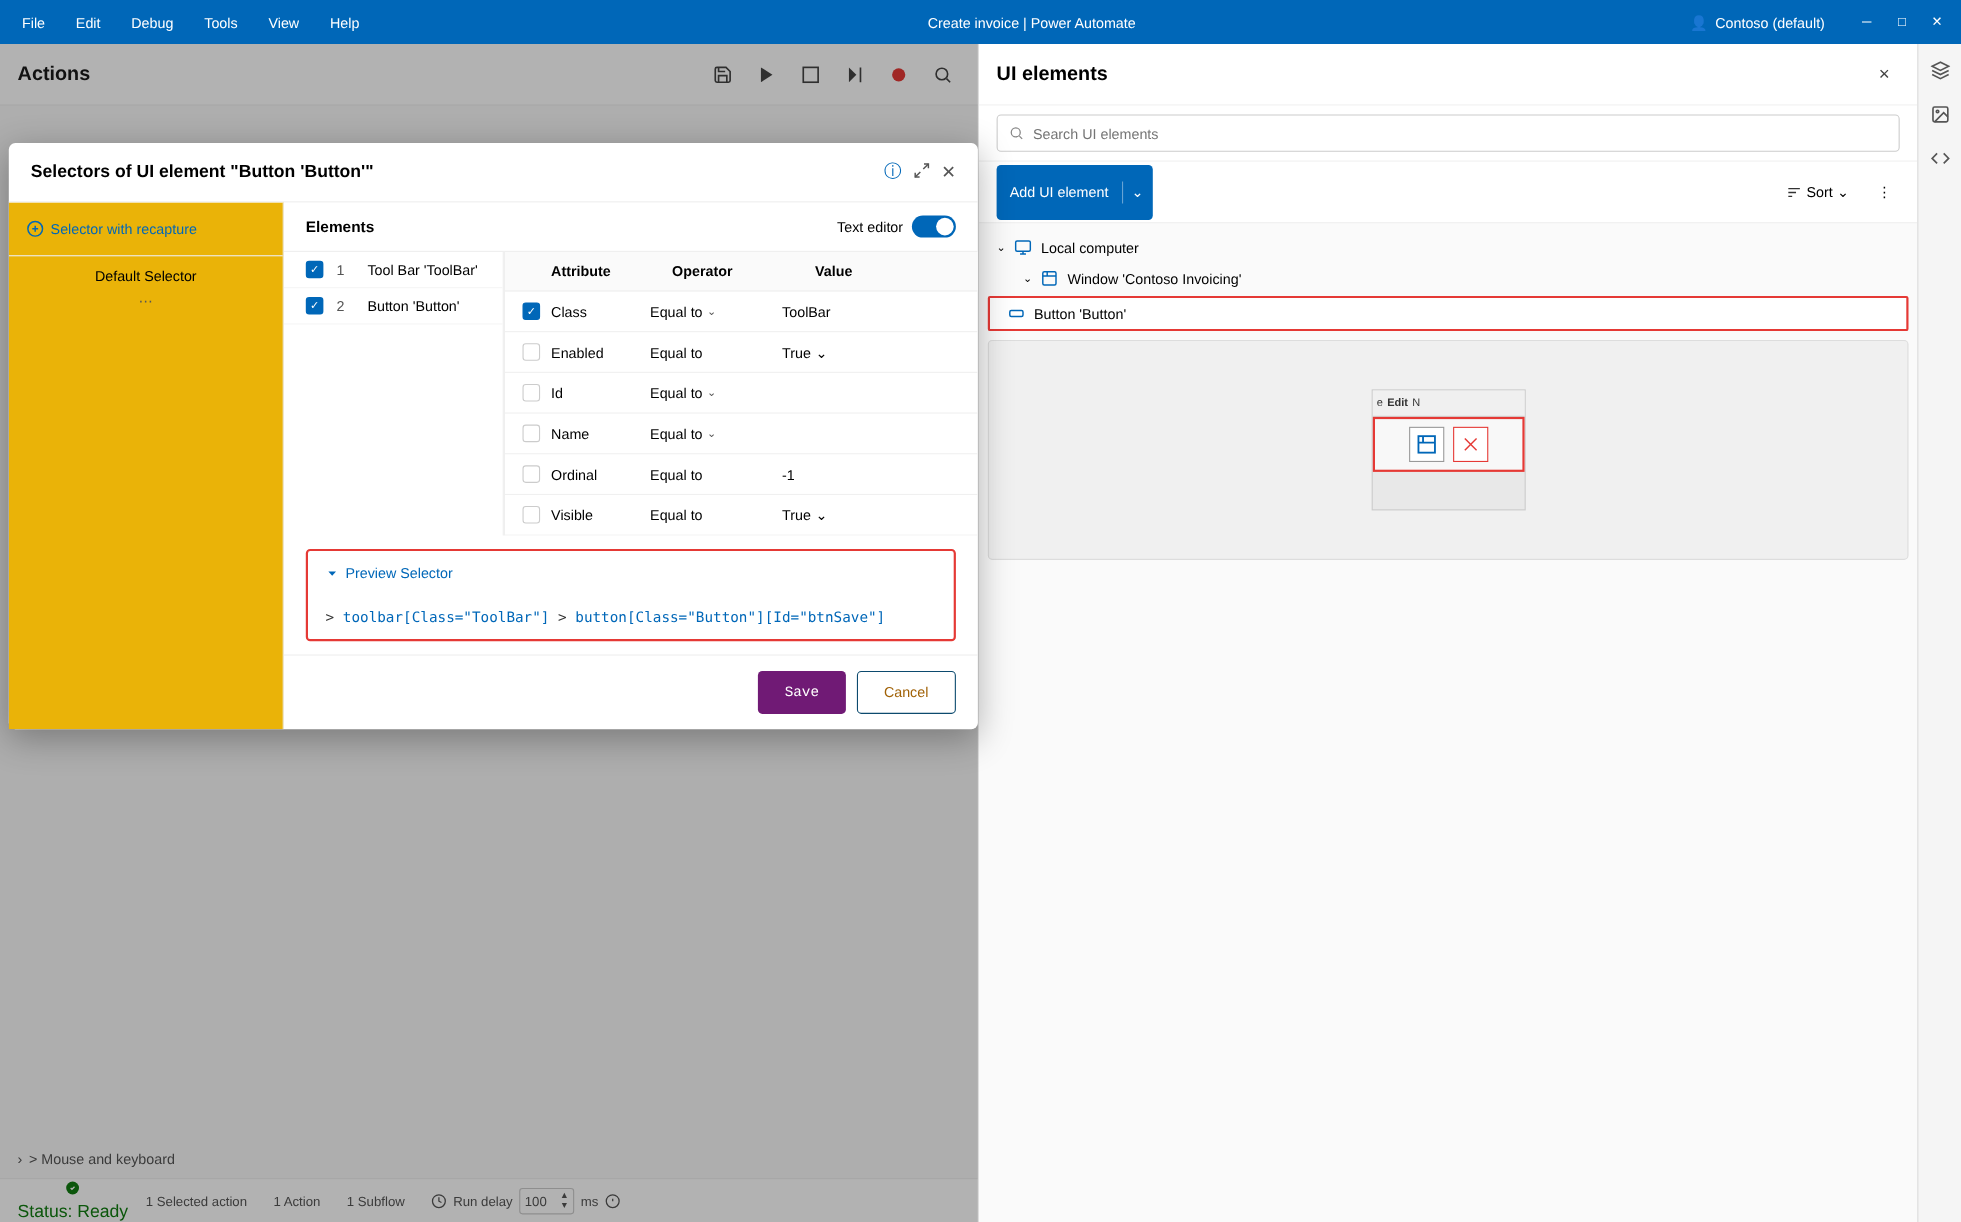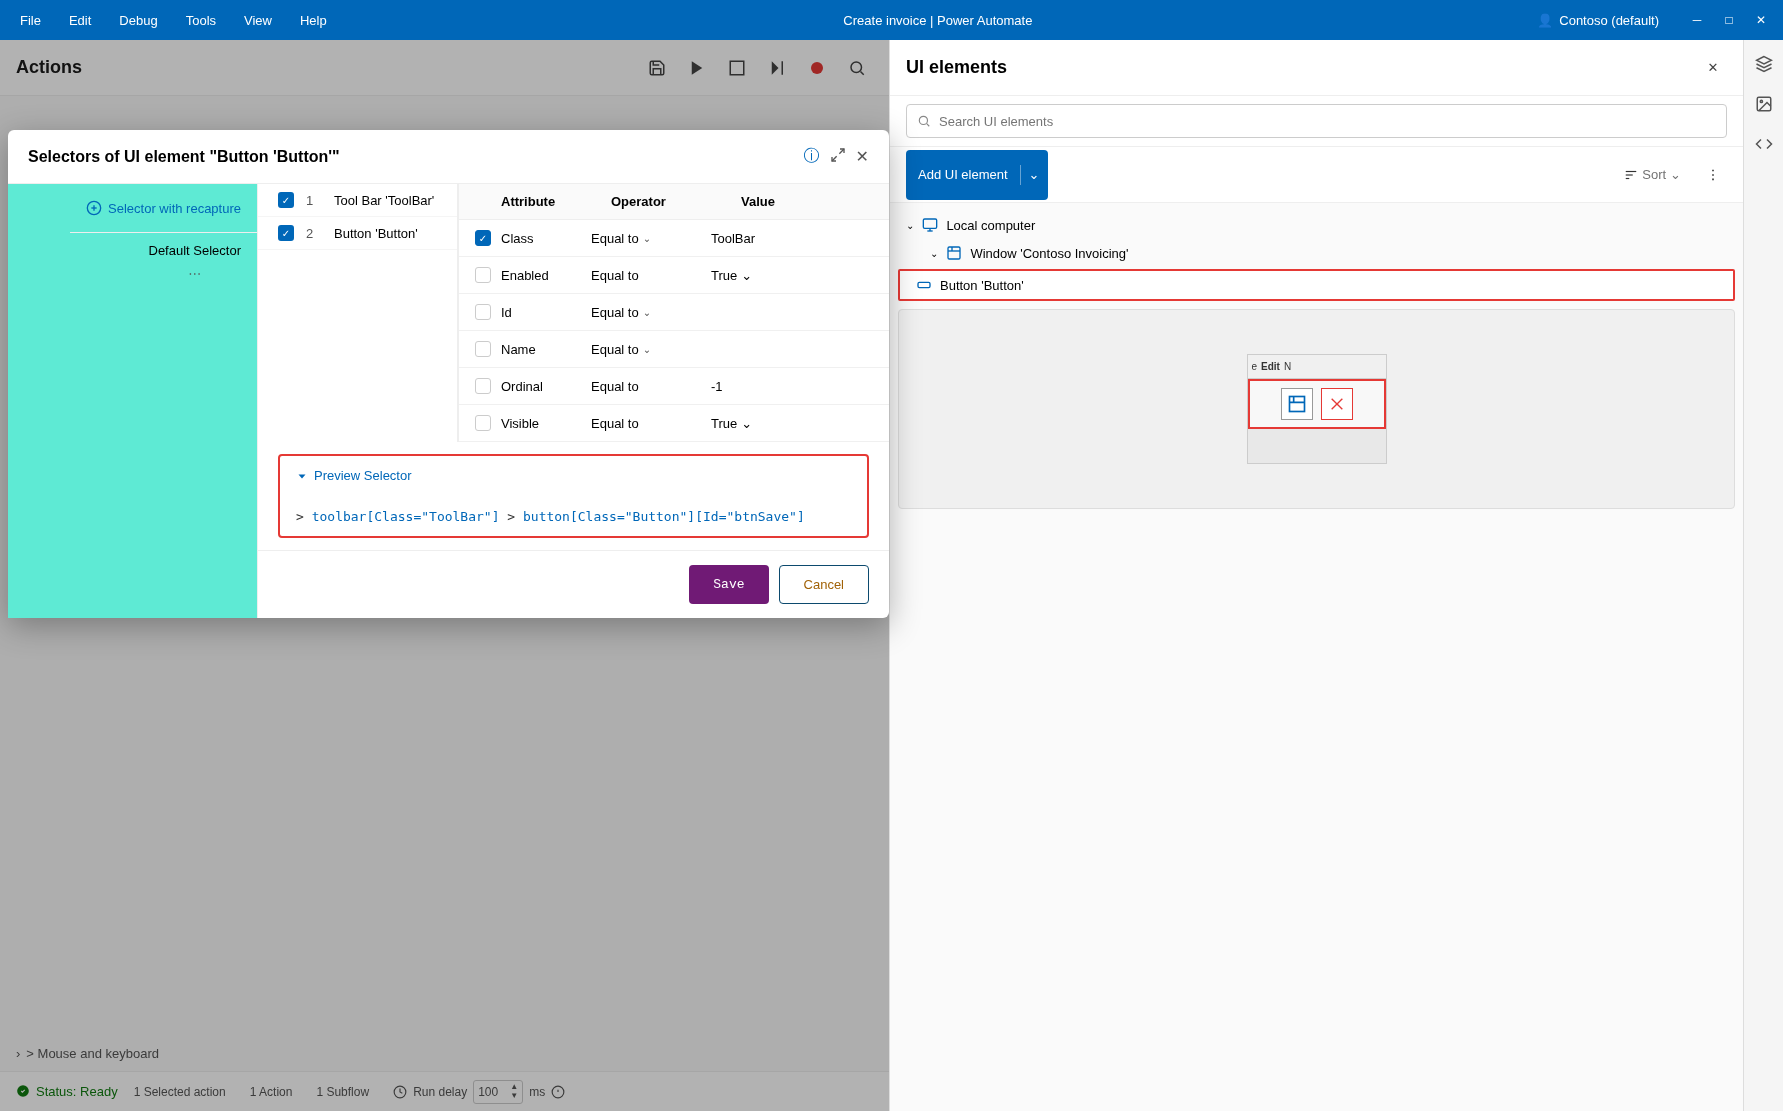--- a/index.html
+++ b/index.html
@@ -28,36 +28,36 @@
 
     
     .left-panel { width: 890px; background: #fafafa; border-right: 1px solid #ddd; display: flex; flex-direction: column; position: relative; }
     .left-panel-header { height: 56px; background: white; border-bottom: 1px solid #eee; display: flex; align-items: center; padding: 0 16px; gap: 16px; }
     .left-panel-title { font-size: 18px; font-weight: 600; color: #1a1a1a; flex: 1; }
     .toolbar-icons { display: flex; gap: 8px; align-items: center; }
     .toolbar-icon { width: 32px; height: 32px; display: flex; align-items: center; justify-content: center; cursor: pointer; border-radius: 4px; color: #444; }
     .search-icon-toolbar { width: 32px; height: 32px; display: flex; align-items: center; justify-content: center; cursor: pointer; color: #444; }
     .left-panel-content { flex: 1; padding: 8px; overflow-y: auto; }
     .left-panel-footer { height: 40px; border-top: 1px solid #eee; background: white; display: flex; align-items: center; padding: 0 16px; gap: 16px; }
-    .status-ready { display: flex; gap: 6px; color: #107c10; font-size: 13px; }
+    .status-ready { display: flex; align-items: center; gap: 6px; color: #107c10; font-size: 16px; flex-direction: column; }
     .footer-info { display: flex; gap: 24px; font-size: 12px; color: #555; align-items: center; }
     .run-delay { display: flex; align-items: center; gap: 6px; font-size: 12px; }
     .run-delay-input { width: 50px; height: 24px; border: 1px solid #ccc; border-radius: 3px; text-align: center; padding: 0 4px; display: flex; align-items: center; justify-content: space-between; }
 
     
     .right-panel { flex: 1; background: #fafafa; display: flex; flex-direction: column; }
     .right-panel-header { height: 56px; background: white; border-bottom: 1px solid #eee; display: flex; align-items: center; padding: 0 16px; gap: 8px; }
     .right-panel-title { font-size: 18px; font-weight: 600; flex: 1; }
     .right-panel-close { width: 28px; height: 28px; display: flex; align-items: center; justify-content: center; cursor: pointer; border-radius: 3px; color: #444; }
     .right-panel-toolbar { height: 56px; border-bottom: 1px solid #eee; background: white; display: flex; align-items: center; padding: 0 16px; gap: 8px; }
     .add-ui-btn { display: flex; align-items: center; background: #0067b8; color: white; border: none; border-radius: 4px; height: 50px; cursor: pointer; }
     .add-ui-btn-main { padding: 0 12px; font-size: 13px; }
     .add-ui-btn-divider { width: 1px; height: 20px; background: rgba(255,255,255,0.4); }
     .add-ui-btn-arrow { padding: 0 8px; }
-    .sort-btn { display: flex; align-items: center; gap: 4px; padding: 6px 10px; border: none; background: none; cursor: pointer; font-size: 13px; color: #737373; border-radius: 4px; }
+    .sort-btn { display: flex; align-items: center; gap: 4px; padding: 6px 10px; border: none; background: none; cursor: pointer; font-size: 13px; color: #000000; border-radius: 4px; }
     .more-btn { width: 28px; height: 28px; display: flex; align-items: center; justify-content: center; cursor: pointer; border-radius: 4px; }
     .search-box { width: 100%; height: 34px; border: 1px solid #ccc; border-radius: 4px; display: flex; align-items: center; padding: 0 10px; gap: 8px; background: white; }
     .search-box input { border: none; outline: none; flex: 1; font-size: 13px; background: transparent; }
     .right-panel-content { flex: 1; overflow-y: auto; padding: 8px 0; }
 
     
     .tree-item { display: flex; align-items: center; padding: 6px 16px; gap: 8px; cursor: pointer; }
     .tree-item-child { padding-left: 40px; }
     .tree-item-grandchild { padding-left: 64px; }
     .highlighted-item { border: 2px solid #e53935; border-radius: 2px; margin: 2px 8px; padding: 6px 16px; display: flex; align-items: center; gap: 8px; cursor: pointer; background: white; }
@@ -73,21 +73,21 @@
     .modal-overlay { position: absolute; top: 0; left: 0; width: 100%; height: 100%; background: rgba(0,0,0,0.3); z-index: 100; display: flex; align-items: flex-start; justify-content: flex-start; padding: 90px 0 0 8px; }
     .modal { width: 900px; background: white; border-radius: 6px; box-shadow: 0 8px 32px rgba(0,0,0,0.3); display: flex; flex-direction: column; max-height: 720px; }
     .modal-header { display: flex; align-items: center; padding: 16px 20px; border-bottom: 1px solid #eee; gap: 10px; }
     .modal-title { font-size: 16px; font-weight: 600; flex: 1; }
     .modal-info-icon { color: #0067b8; font-size: 16px; cursor: pointer; }
     .modal-resize { cursor: pointer; color: #555; }
     .modal-close { cursor: pointer; color: #555; font-size: 16px; }
     .modal-body { display: flex; flex: 1; overflow: hidden; min-height: 0; }
 
     
-    .modal-sidebar { width: 250px; border-right: 1px solid #eee; display: flex; flex-direction: column; background: #5eead4; align-items: flex-end; }
+    .modal-sidebar { width: 250px; border-right: 1px solid #eee; display: flex; flex-direction: column; background: #eab308; }
     .modal-sidebar-header { padding: 12px 16px; border-bottom: 1px solid #eee; }
     .add-selector-btn { display: flex; align-items: center; gap: 6px; color: #0067b8; cursor: pointer; font-size: 13px; padding: 4px 0; }
     .selector-item { display: flex; align-items: center; padding: 10px 16px; gap: 8px; cursor: pointer; justify-content: space-between; flex-direction: column; }
     .selector-item-label { font-size: 13px; }
     .selector-more { color: #555; cursor: pointer; }
 
     
     .modal-content { flex: 1; display: flex; flex-direction: column; overflow: hidden; }
     .modal-content-header { display: flex; align-items: center; padding: 12px 20px; border-bottom: 1px solid #eee; gap: 16px; }
     .elements-title { font-size: 14px; font-weight: 600; flex: 1; }
@@ -282,20 +282,29 @@
                 <span>Selector with recapture</span>
               </div>
             </div>
             <div class="selector-item">
               <span class="selector-item-label">Default Selector</span>
               <span class="selector-more">⋯</span>
             </div>
           </div>
 
           <div class="modal-content">
+            <div class="modal-content-header">
+              <span class="elements-title">Elements</span>
+              <div class="text-editor-toggle">
+                <span>Text editor</span>
+                <div class="toggle">
+                  <div class="toggle-knob"></div>
+                </div>
+              </div>
+            </div>
 
             <div class="modal-elements-split">
 
               <div class="modal-elements-left">
                 <div class="element-row">
                   <div class="element-checkbox">✓</div>
                   <span class="element-num">1</span>
                   <span class="element-name">Tool Bar 'ToolBar'</span>
                 </div>
                 <div class="element-row">

